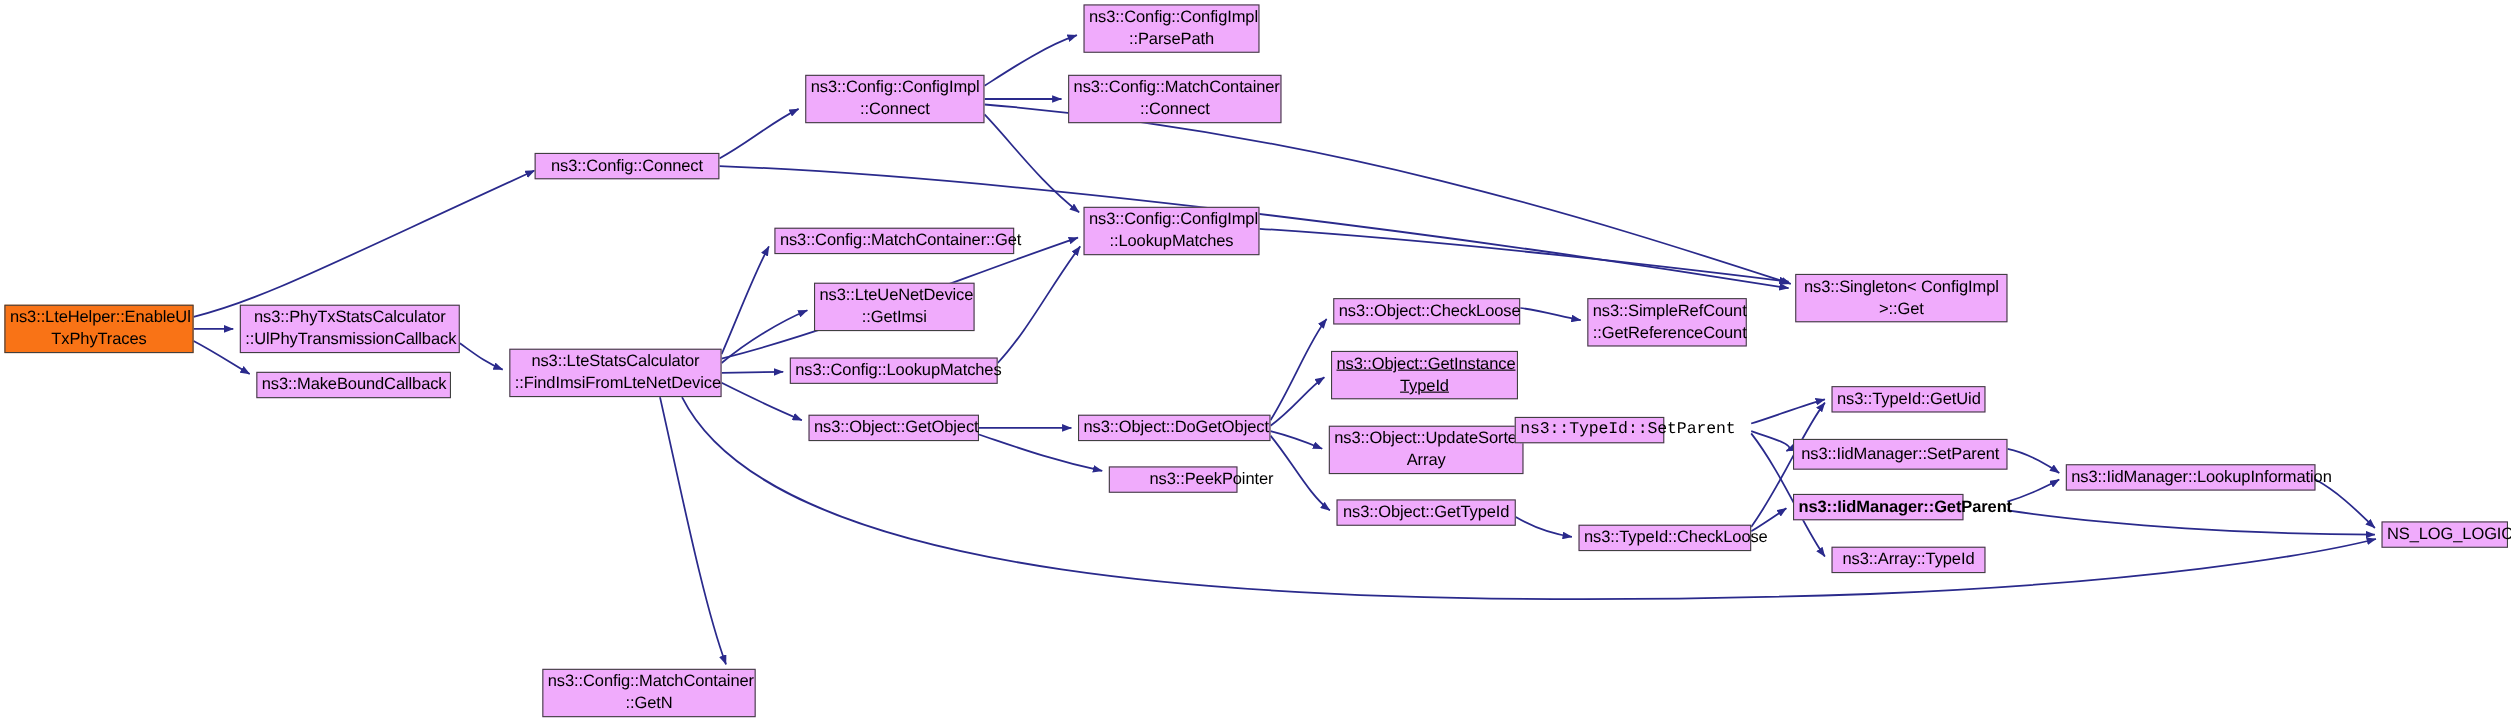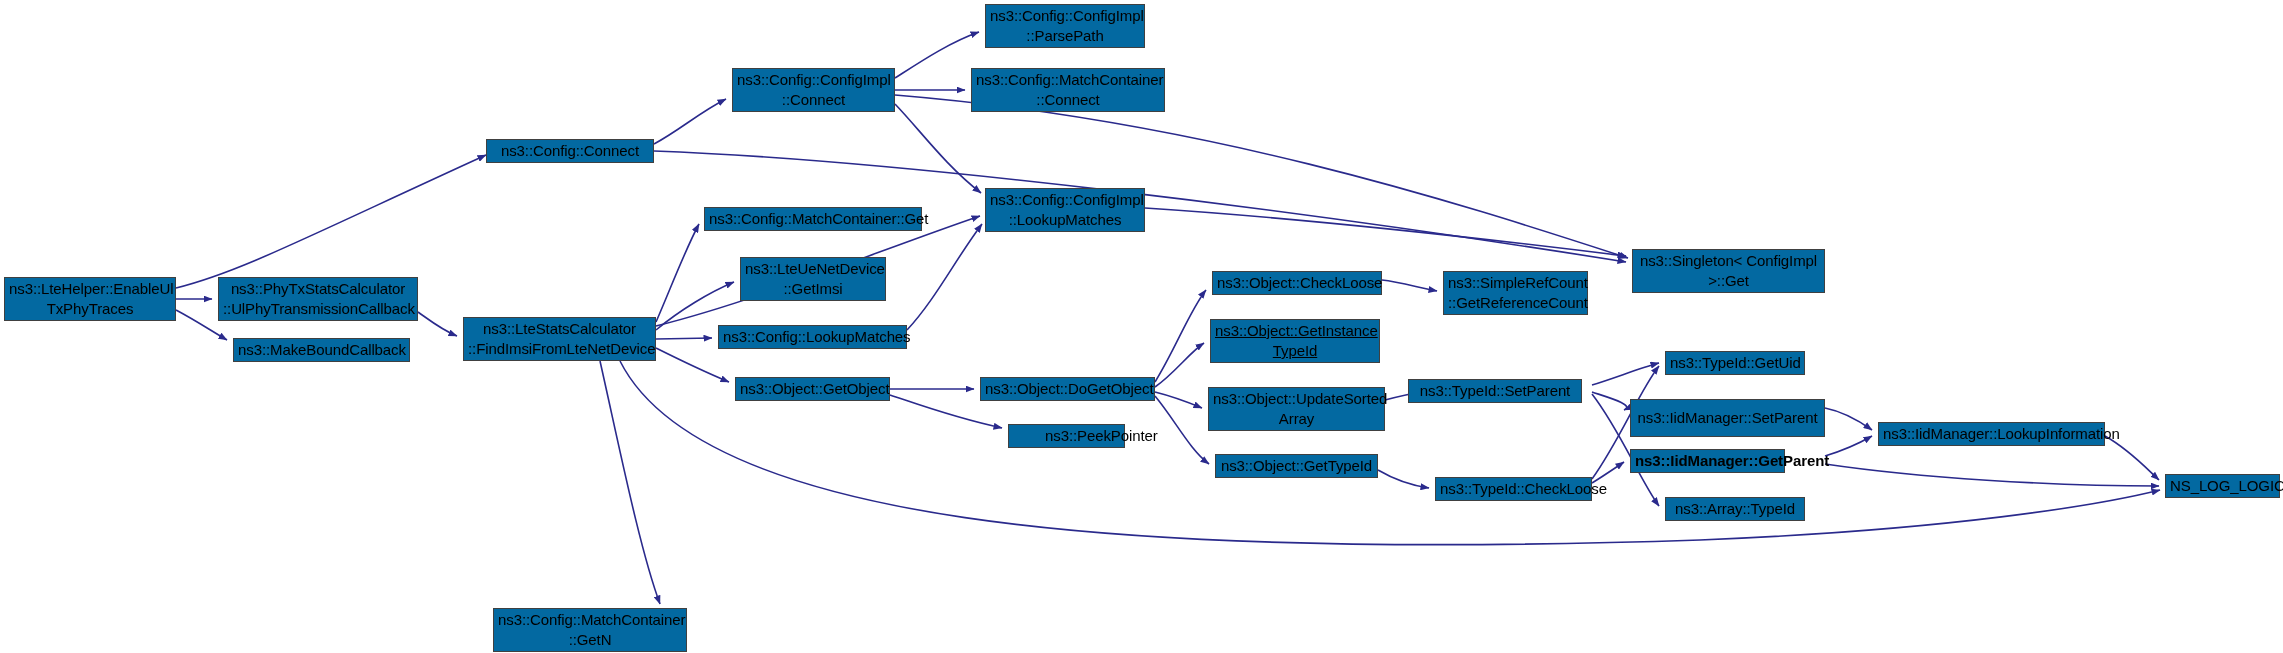--- a/index.html
+++ b/index.html
@@ -20,34 +20,34 @@
     left: 0;
     top: 0;
     width: 2283px;
     height: 653px;
     pointer-events: none;
   }
   .node {
     position: absolute;
     box-sizing: border-box;
     border: 1px solid #404040;
-    background: #0369a1;
+    background: #f0abfc;
     color: #000000;
     display: flex;
     align-items: center;
     justify-content: center;
     text-align: center;
     font-size: 15px;
     line-height: 20px;
     letter-spacing: -0.1px;
     white-space: pre-line;
     cursor: pointer;
   }
   .node.root {
-    background: #0369a1;
+    background: #f97316;
     border: 1px solid #404040;
   }
   .node-label {
     display: block;
     width: 100%;
     padding: 0 4px;
     box-sizing: border-box;
   }
 </style>
 </head>
@@ -125,26 +125,26 @@
       <div class="node" style="left: 980px; top: 377px; width: 175px; height: 24px;"><span class="node-label">ns3::Object::DoGetObject</span></div>
       <div class="node" style="left: 1008px; top: 424px; width: 117px; height: 24px; padding-left: 32px;"><span class="node-label">ns3::PeekPointer</span></div>
       <div class="node" style="left: 1212px; top: 271px; width: 170px; height: 24px;"><span class="node-label">ns3::Object::CheckLoose</span></div>
       <div class="node" style="left: 1210px; top: 319px; width: 170px; height: 44px; text-decoration: underline;"><span class="node-label">ns3::Object::GetInstance
 TypeId</span></div>
       <div class="node" style="left: 1208px; top: 387px; width: 177px; height: 44px;"><span class="node-label">ns3::Object::UpdateSorted
 Array</span></div>
       <div class="node" style="left: 1215px; top: 454px; width: 163px; height: 24px;"><span class="node-label">ns3::Object::GetTypeId</span></div>
       <div class="node" style="left: 1443px; top: 271px; width: 145px; height: 44px;"><span class="node-label">ns3::SimpleRefCount
 ::GetReferenceCount</span></div>
-      <div class="node" style="left: 1408px; top: 379px; width: 174px; height: 24px;"><span class="node-label">ns3::TypeId::SetParent</span></div>
+      <div class="node" style="left: 1377px; top: 379px; width: 136px; height: 24px; font-family: Liberation Mono, monospace;"><span class="node-label">ns3::TypeId::SetParent</span></div>
       <div class="node" style="left: 1435px; top: 477px; width: 157px; height: 24px;"><span class="node-label">ns3::TypeId::CheckLoose</span></div>
       <div class="node" style="left: 1632px; top: 249px; width: 193px; height: 44px;"><span class="node-label">ns3::Singleton&lt; ConfigImpl
 &gt;::Get</span></div>
       <div class="node" style="left: 1665px; top: 351px; width: 140px; height: 24px;"><span class="node-label">ns3::TypeId::GetUid</span></div>
-      <div class="node" style="left: 1630px; top: 399px; width: 195px; height: 38px;"><span class="node-label">ns3::IidManager::SetParent</span></div>
+      <div class="node" style="left: 1630px; top: 399px; width: 195px; height: 28px;"><span class="node-label">ns3::IidManager::SetParent</span></div>
       <div class="node" style="left: 1630px; top: 449px; width: 155px; height: 24px; font-weight: bold;"><span class="node-label">ns3::IidManager::GetParent</span></div>
       <div class="node" style="left: 1665px; top: 497px; width: 140px; height: 24px;"><span class="node-label">ns3::Array::TypeId</span></div>
       <div class="node" style="left: 1878px; top: 422px; width: 227px; height: 24px;"><span class="node-label">ns3::IidManager::LookupInformation</span></div>
       <div class="node" style="left: 2165px; top: 474px; width: 115px; height: 24px;"><span class="node-label">NS_LOG_LOGIC</span></div>
       <div class="node" style="left: 493px; top: 608px; width: 194px; height: 44px;"><span class="node-label">ns3::Config::MatchContainer
 ::GetN</span></div>
     </div>
 </div>
 
 </body></html>

